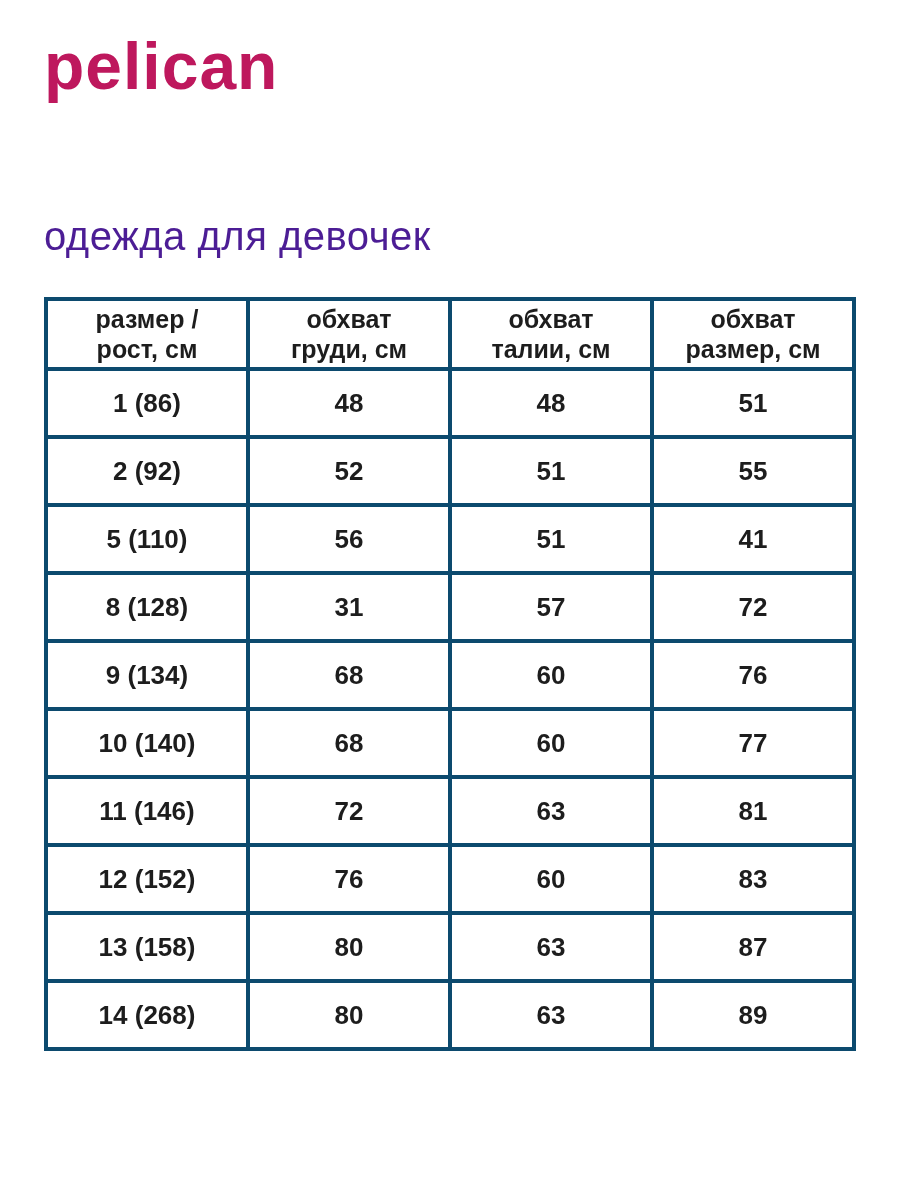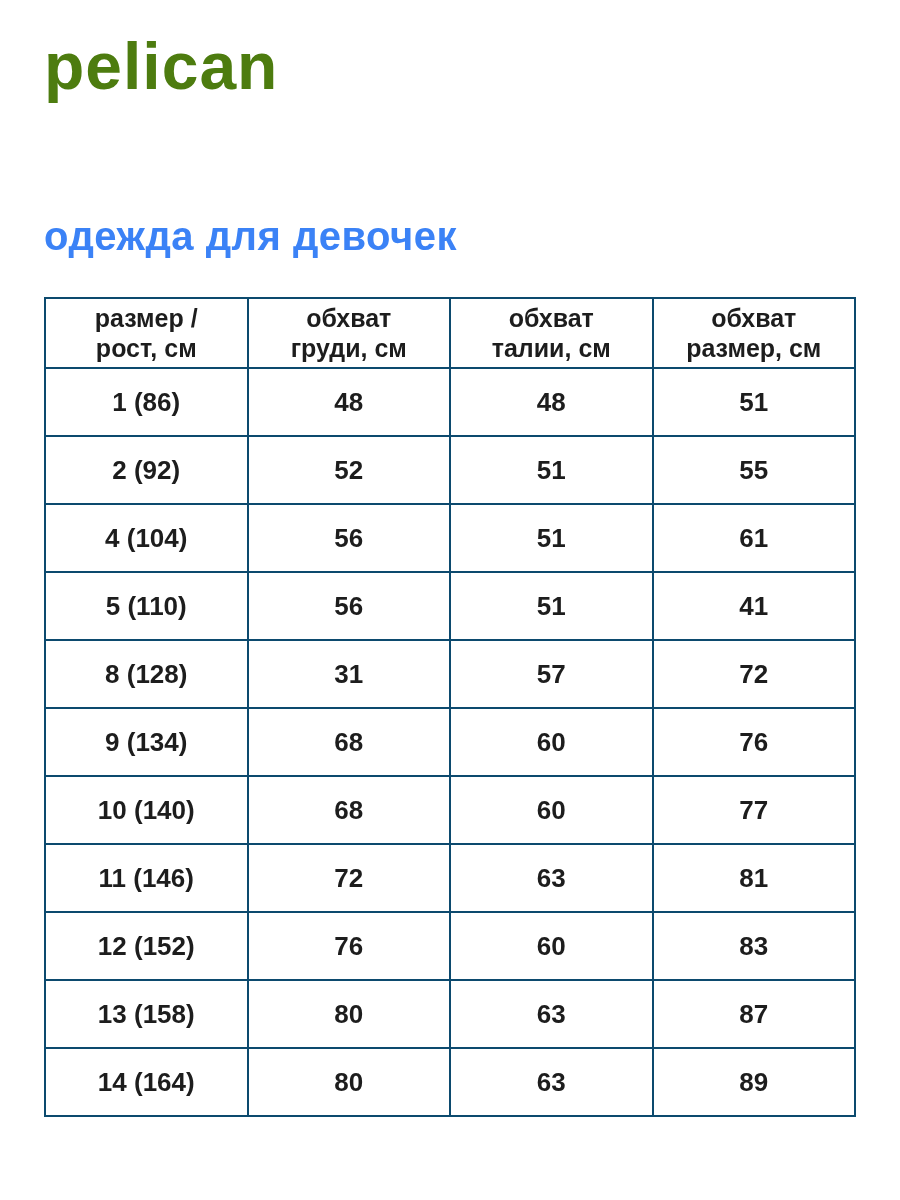--- a/index.html
+++ b/index.html
@@ -11,43 +11,43 @@
     font-family: "Liberation Sans", sans-serif;
     position: relative;
     overflow: hidden;
   }
   .logo {
     position: absolute;
     left: 44px;
     top: 28px;
     font-size: 66px;
     font-weight: bold;
-    color: #4d7c0f;
+    color: #be185d;
     letter-spacing: 1px;
   }
   .page-title {
     position: absolute;
     left: 44px;
     top: 214px;
     font-size: 40px;
-    font-weight: bold;
-    color: #3b82f6;
+    font-weight: normal;
+    color: #4c1d95;
     letter-spacing: 0.5px;
   }
   table.size-table {
     position: absolute;
     left: 44px;
     top: 297px;
     width: 812px;
     border-collapse: collapse;
     table-layout: fixed;
   }
   .size-table th,
   .size-table td {
-    border: 2px solid #0c4a6e;
+    border: 4px solid #0c4a6e;
     text-align: center;
     vertical-align: middle;
     color: #1d1d1d;
     font-weight: bold;
     background: #ffffff;
   }
   .size-table th {
     height: 70px;
     font-size: 25px;
     line-height: 1.22;
@@ -93,26 +93,20 @@
         <td>48</td>
         <td>51</td>
       </tr>
       <tr>
         <td>2 (92)</td>
         <td>52</td>
         <td>51</td>
         <td>55</td>
       </tr>
       <tr>
-        <td>4 (104)</td>
-        <td>56</td>
-        <td>51</td>
-        <td>61</td>
-      </tr>
-      <tr>
         <td>5 (110)</td>
         <td>56</td>
         <td>51</td>
         <td>41</td>
       </tr>
       <tr>
         <td>8 (128)</td>
         <td>31</td>
         <td>57</td>
         <td>72</td>
@@ -141,19 +135,19 @@
         <td>60</td>
         <td>83</td>
       </tr>
       <tr>
         <td>13 (158)</td>
         <td>80</td>
         <td>63</td>
         <td>87</td>
       </tr>
       <tr>
-        <td>14 (164)</td>
+        <td>14 (268)</td>
         <td>80</td>
         <td>63</td>
         <td>89</td>
       </tr>
     </tbody>
 </table>
 
 </body></html>

